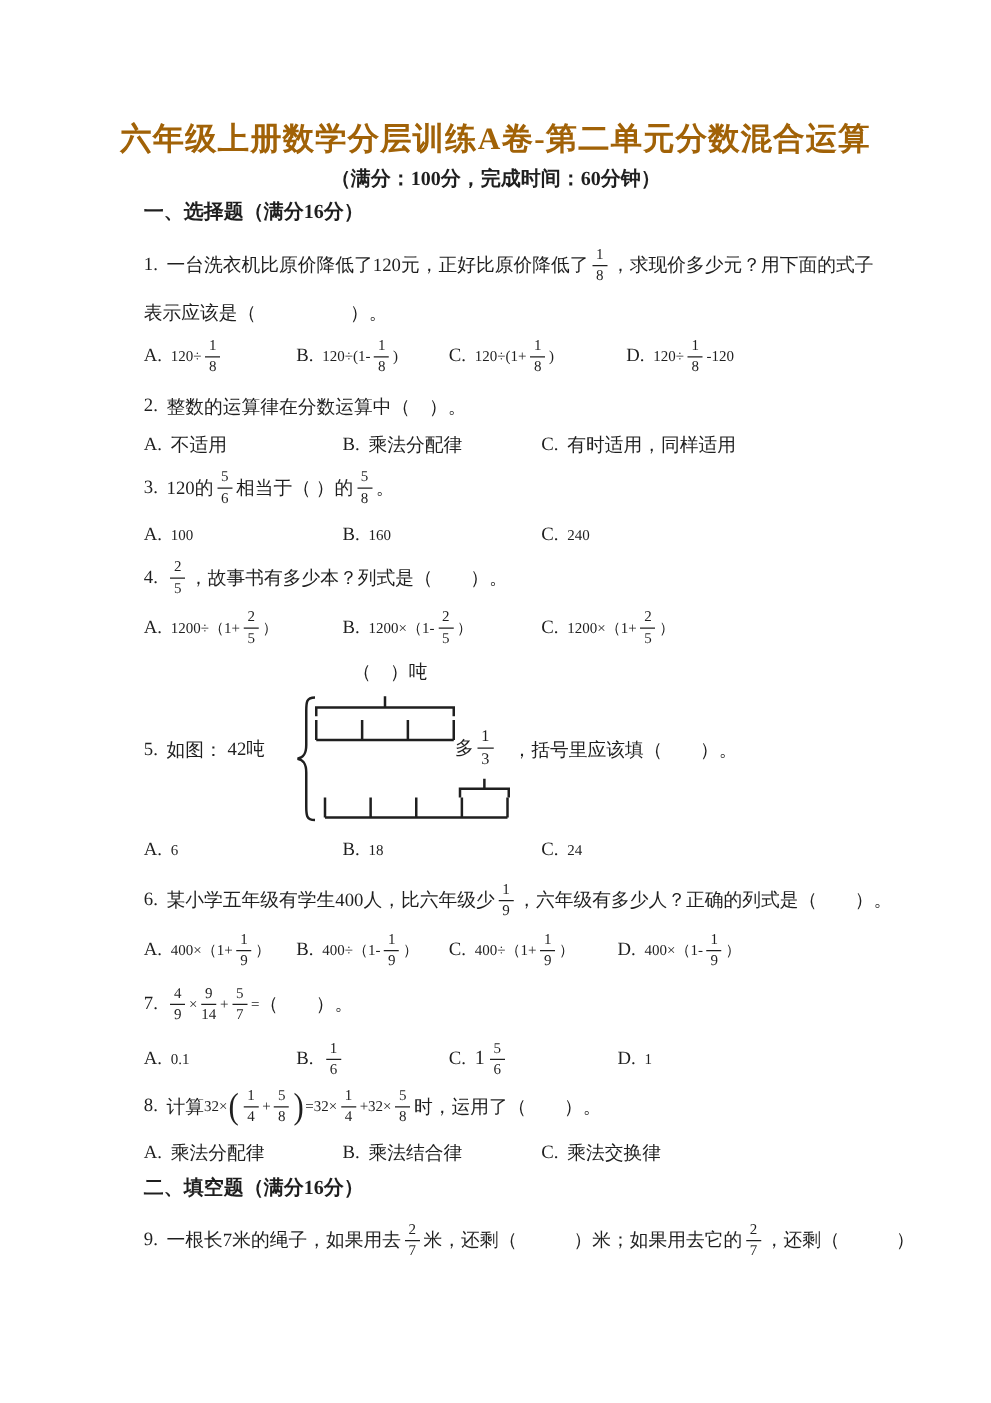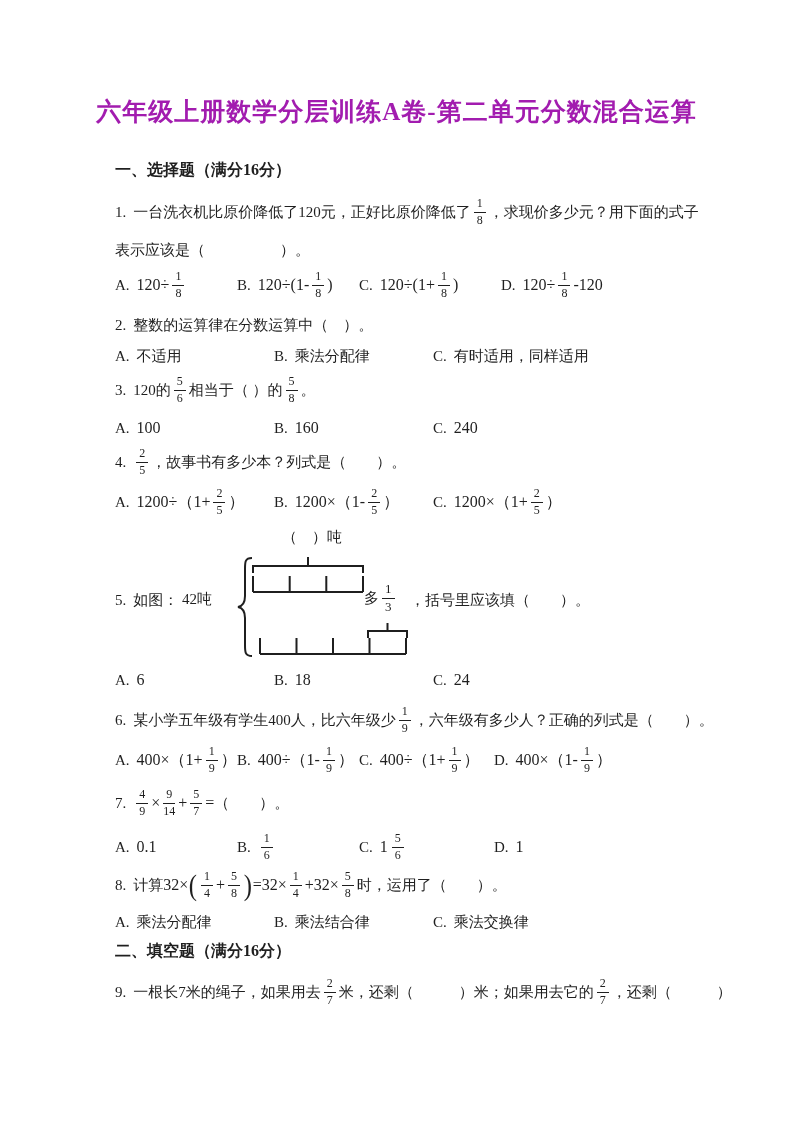--- a/index.html
+++ b/index.html
@@ -1,26 +1,26 @@
 <!DOCTYPE html>
 <html><head>
 <meta charset="utf-8">
 <style>
   html,body{margin:0;padding:0;background:#ffffff;}
   #page{position:relative;width:793px;height:1122px;background:#ffffff;overflow:hidden;
         font-family:"Liberation Serif","DejaVu Sans",serif;color:#1f1f1f;}
   .title{position:absolute;left:0;right:0;top:96px;text-align:center;
-         font-size:25px;font-weight:700;color:#a21caf;letter-spacing:1px;line-height:32px;}
+         font-size:25px;font-weight:700;color:#a16207;letter-spacing:1px;line-height:32px;}
   .subtitle{position:absolute;left:0;right:0;top:133px;text-align:center;
             font-size:16px;font-weight:700;line-height:22px;}
   .shead{position:absolute;left:115px;font-size:16px;font-weight:700;line-height:22px;white-space:nowrap;}
   .row{position:absolute;left:115px;height:36px;display:flex;align-items:center;
        white-space:nowrap;font-size:15px;}
   .qno{margin-right:7px;font-size:15px;}
-  .m{font-family:"Liberation Serif",serif;font-size:16px;}
+  .m{font-family:"Liberation Serif",serif;font-size:12px;}
   .frac{display:inline-flex;flex-direction:column;align-items:center;
         font-family:"Liberation Serif",serif;font-size:12px;line-height:1.15;
         margin:0 3px;text-align:center;}
   .frac .fn{display:block;border-bottom:1px solid #1f1f1f;padding:0 3px 1px;}
   .frac .fd{display:block;padding-top:1px;}
   .frac.big{font-size:13px;}
   .whole{font-family:"Liberation Serif",serif;font-size:16px;margin-right:1px;}
   .opt{display:inline-flex;align-items:center;flex:0 0 auto;}
   .w3{width:159px;}
   .w4{width:122px;}
@@ -30,20 +30,21 @@
   .diagram{position:absolute;}
   .diagram svg{position:absolute;left:0;top:0;}
   .dglabel{position:absolute;font-size:15px;display:flex;align-items:center;}
 </style>
 </head>
 <body>
 
 <div id="page">
 
   <div class="title">六年级上册数学分层训练A卷-第二单元分数混合运算</div>
+  <div class="subtitle">（满分：100分，完成时间：60分钟）</div>
 
   <div class="shead" style="top:159px;text-align:right;">一、选择题（满分16分）</div>
 
   <div class="row" style="top:194px;">
     <span class="qno">1.</span>
     <span>一台洗衣机比原价降低了120元，正好比原价降低了</span>
     <span class="frac">
         <span class="fn">1</span>
         <span class="fd">8</span>
       </span>

